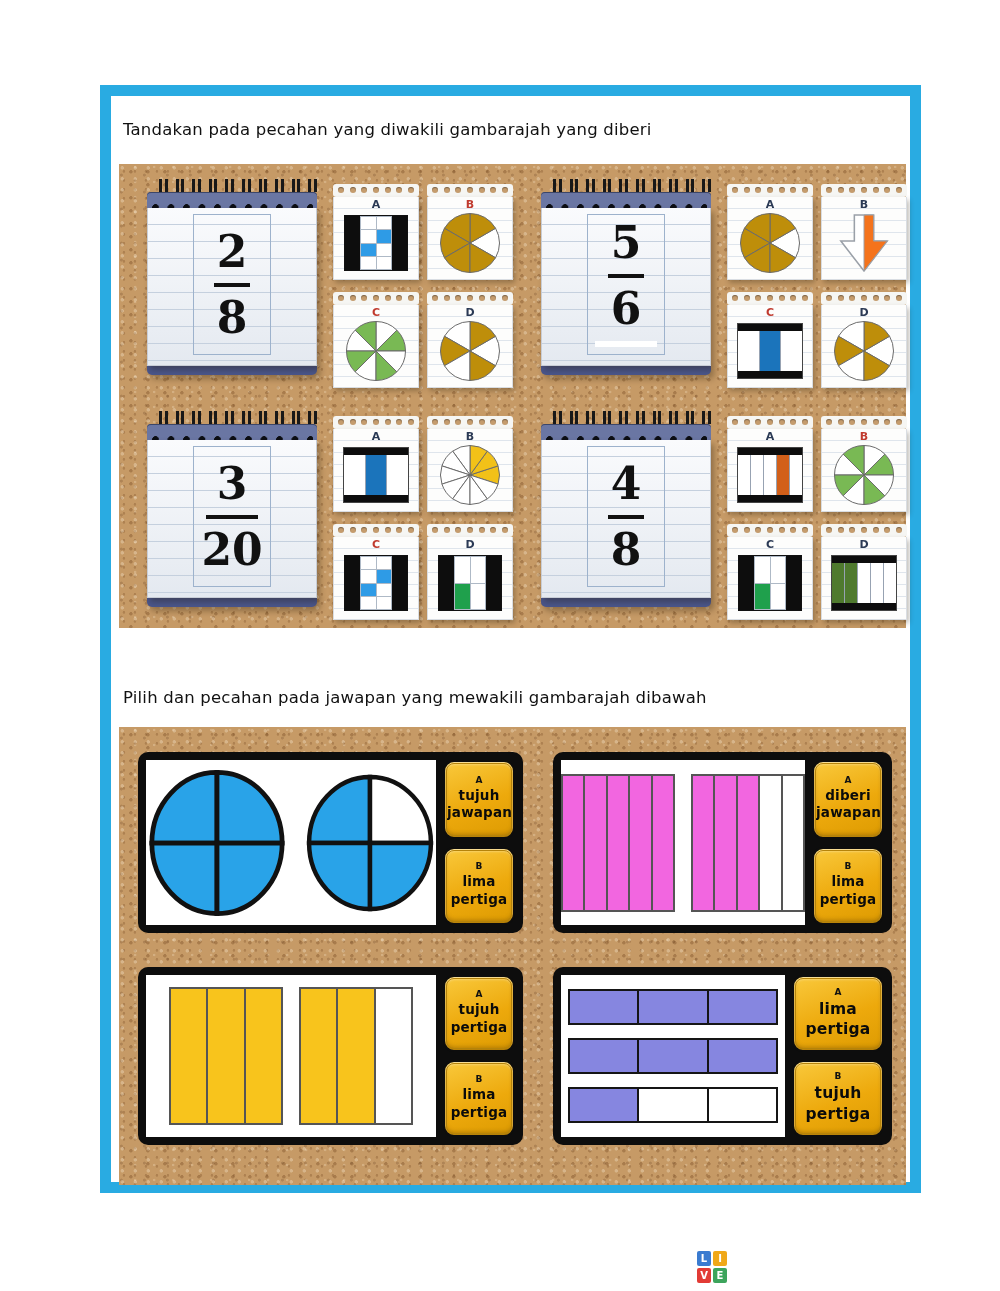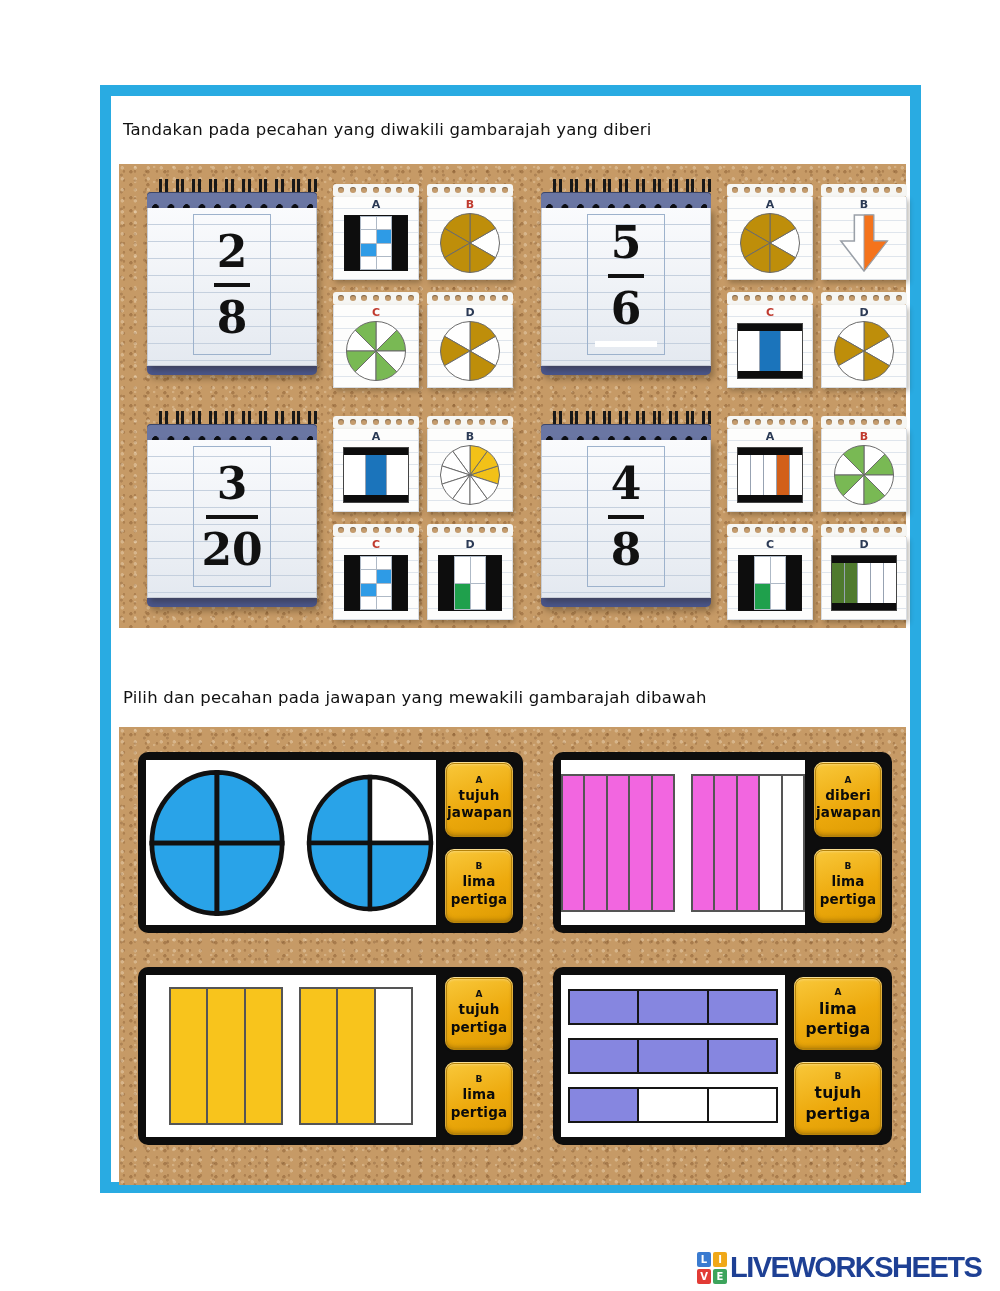--- a/index.html
+++ b/index.html
@@ -755,14 +755,13 @@
     </div>
   </div>
 
 <div class="logo">
   <div class="tiles" id="logo-tiles">
       <span class="tile" style="background: rgb(58, 123, 208);">L</span>
       <span class="tile" style="background: rgb(240, 168, 24);">I</span>
       <span class="tile" style="background: rgb(226, 59, 53);">V</span>
       <span class="tile" style="background: rgb(61, 164, 92);">E</span>
     </div>
-  <span class="brand">LIVEWORKSHEETS</span>
 </div>
 
 </body></html>

